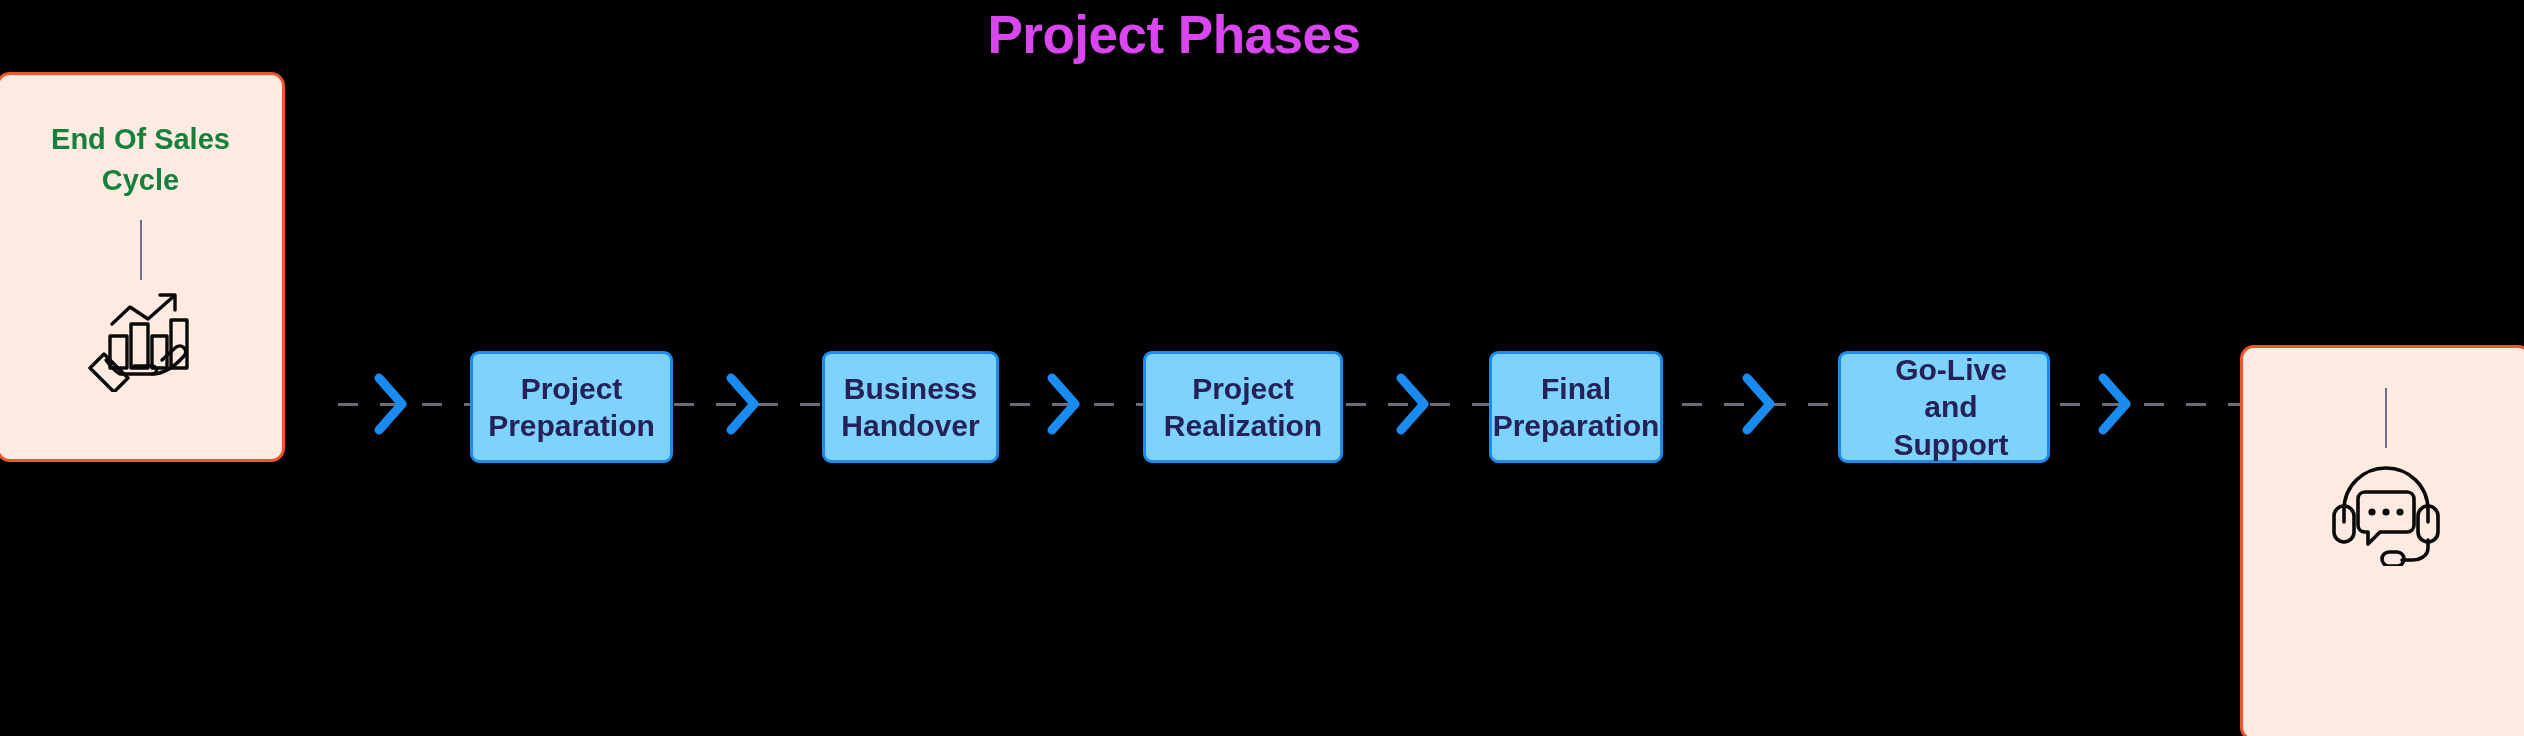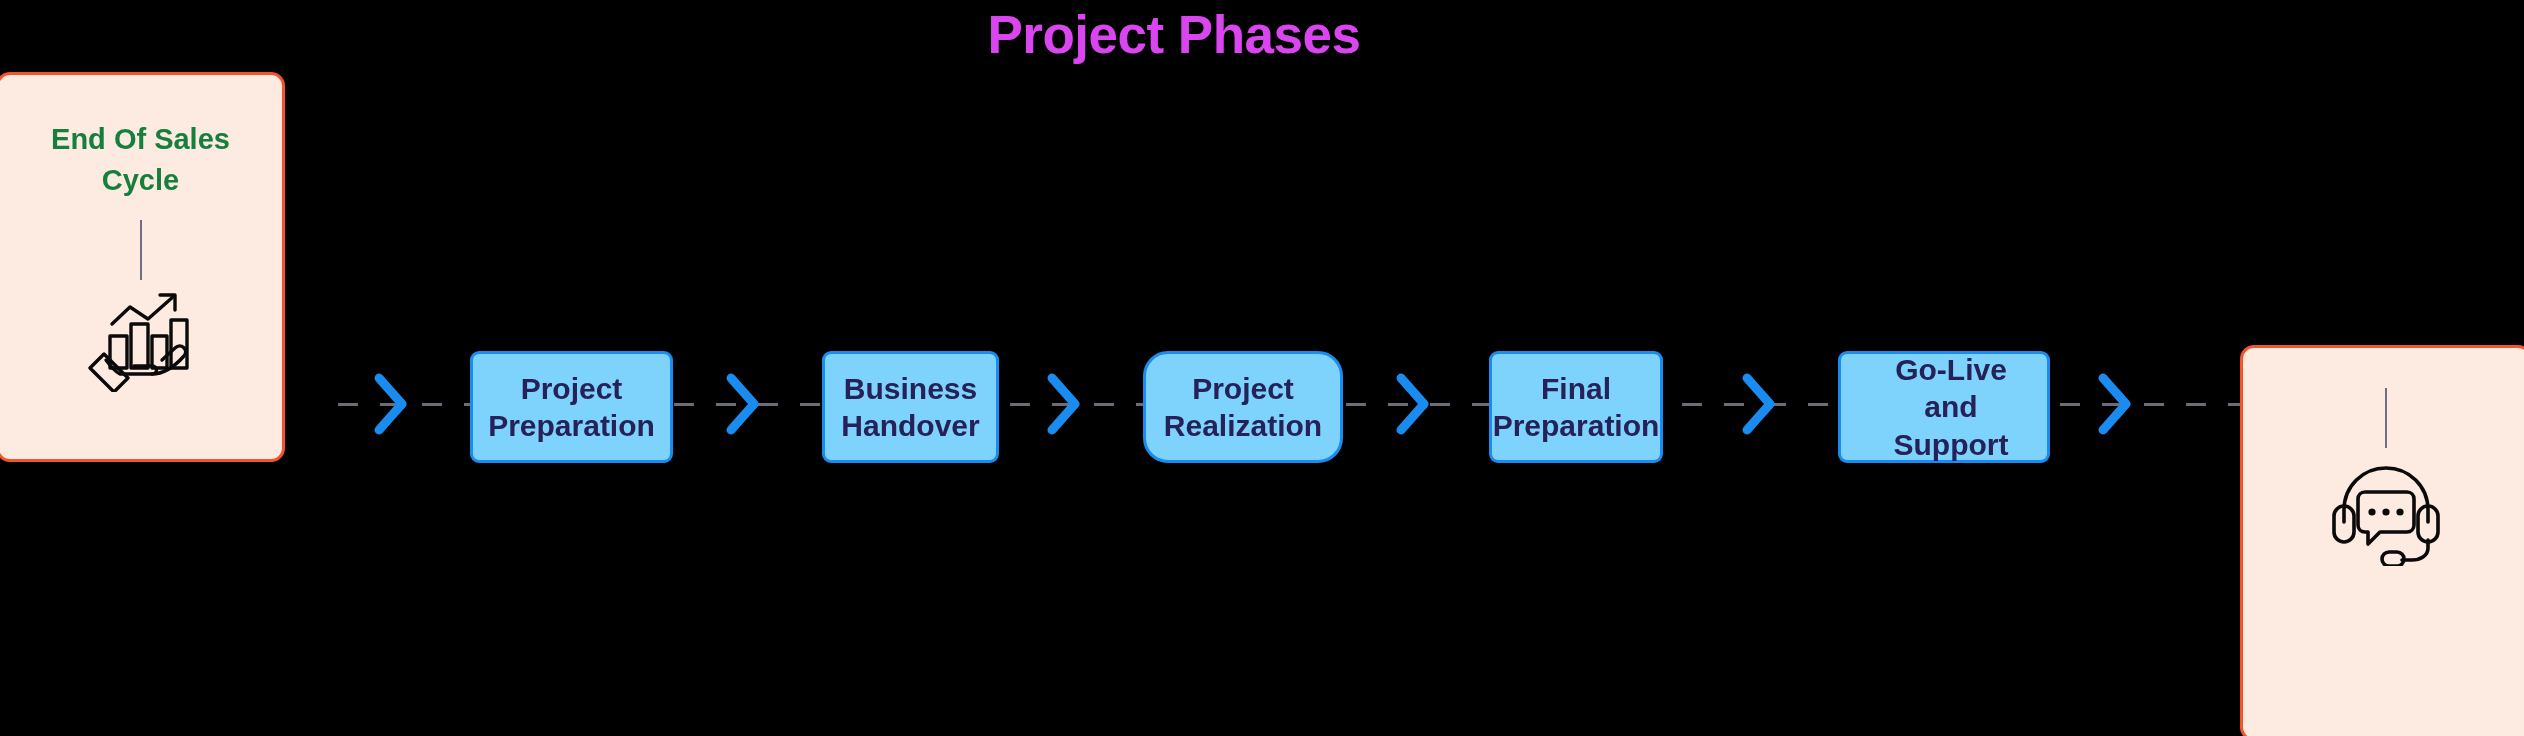--- a/index.html
+++ b/index.html
@@ -121,21 +121,21 @@
     </div>
   </div>
 
 <div id="phase-layer">
     <div class="phase-box" style="left: 470px; width: 203px;">
       <span>Project Preparation</span>
     </div>
     <div class="phase-box" style="left: 822px; width: 177px;">
       <span>Business Handover</span>
     </div>
-    <div class="phase-box" style="left: 1143px; width: 200px; border-radius: 25px;">
+    <div class="phase-box" style="left: 1143px; width: 200px;">
       <span>Project Realization</span>
     </div>
     <div class="phase-box" style="left: 1489px; width: 174px;">
       <span>Final Preparation</span>
     </div>
     <div class="phase-box" style="left: 1838px; width: 212px; padding-left: 24px;">
       <span>Go-Live and Support</span>
     </div>
   </div>
 

